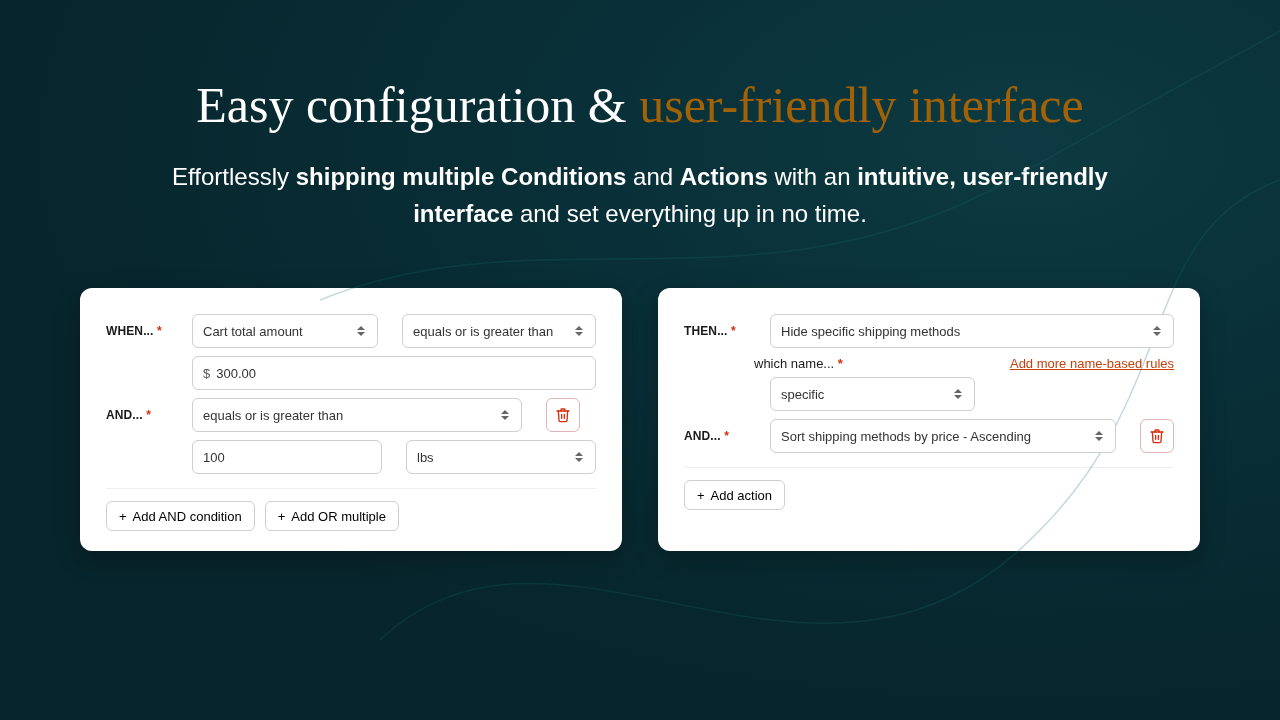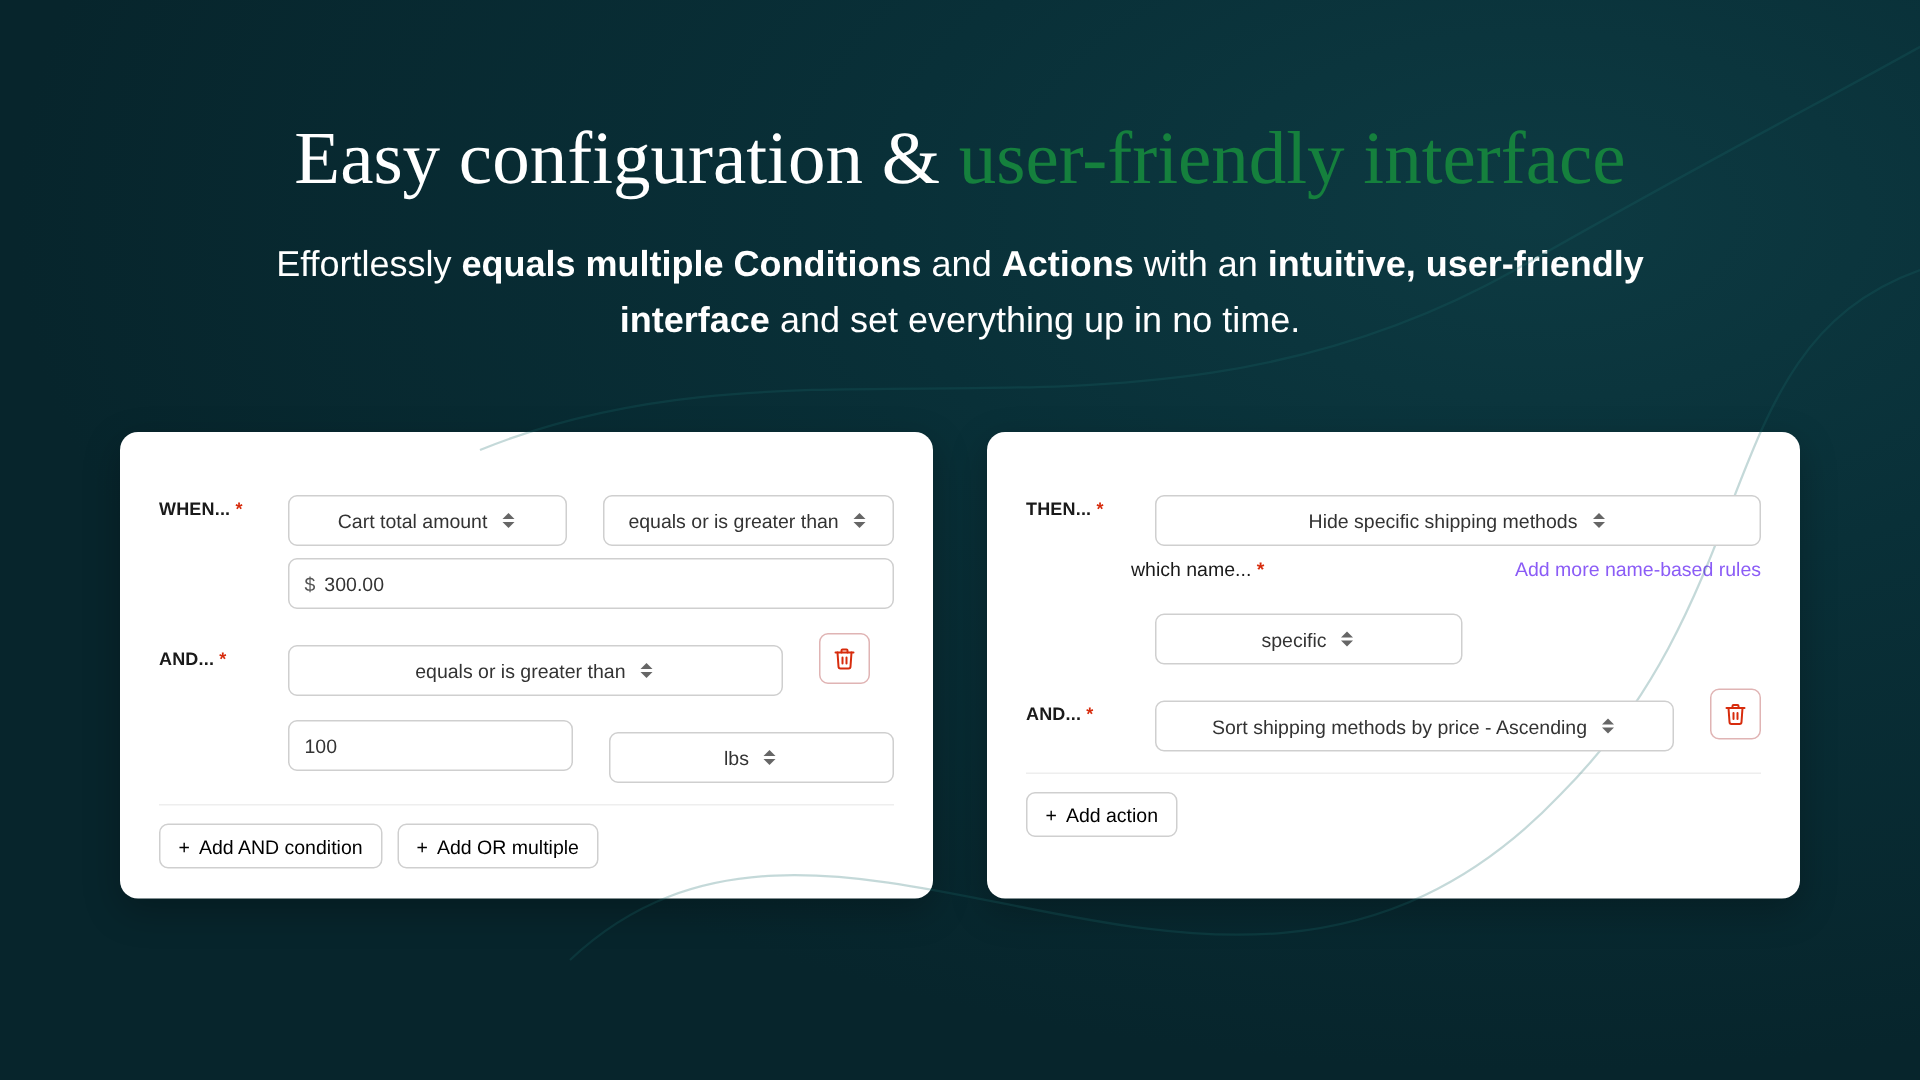--- a/index.html
+++ b/index.html
@@ -10,21 +10,21 @@
     position: relative; overflow: hidden;
   }
   .bg-swoosh {
     position: absolute; inset: 0; pointer-events: none; opacity: 0.25;
   }
   .heading {
     text-align: center; padding-top: 76px;
     font-family: Georgia, "Times New Roman", serif;
     font-size: 50px; font-weight: 400; color: #fff;
   }
-  .heading .accent { color: #15803d; }
+  .heading .accent { color: #a16207; }
   .subhead {
     text-align: center; color: #fff;
     font-size: 24px; font-weight: 300;
     max-width: 1000px; margin: 24px auto 0; line-height: 1.55;
   }
   .subhead b { font-weight: 700; }
 
   .cards {
     display: flex; gap: 36px; justify-content: center;
     margin-top: 56px;
@@ -41,21 +41,21 @@
   .row-label {
     font-size: 12px; font-weight: 700; text-transform: uppercase;
     width: 62px; flex-shrink: 0; letter-spacing: 0.01em;
   }
   .req { color: #d72c0d; font-weight: 700; }
   .select, .input {
     height: 34px; border: 1px solid #cfcfcf; border-radius: 6px;
     padding: 0 10px; font-size: 13px; background: #fff;
     display: flex; align-items: center; position: relative; color: #333;
   }
-  .select { flex: 1; justify-content: center; cursor: pointer; margin-top: 16px; }
+  .select { flex: 1; justify-content: space-between; cursor: pointer; }
   .select .stepper { flex-shrink: 0; margin-left: 8px; }
   .input { flex: 1; }
   .input .prefix { margin-right: 6px; color: #555; }
   .stepper {
     width: 12px; height: 16px; display: flex; flex-direction: column;
     justify-content: center; align-items: center; gap: 2px;
   }
   .stepper::before, .stepper::after {
     content: ""; width: 0; height: 0; border-left: 4px solid transparent;
     border-right: 4px solid transparent;
@@ -67,21 +67,21 @@
     display: flex; align-items: center; justify-content: center;
     cursor: pointer; flex-shrink: 0;
   }
   .trash svg { width: 16px; height: 16px; }
   .spacer-col { width: 62px; flex-shrink: 0; }
 
   .which-row {
     display: flex; justify-content: space-between;
     margin: 4px 0 6px 70px; font-size: 13px;
   }
-  .link { color: #8b5cf6; font-size: 13px; cursor: pointer; }
+  .link { color: #c2410c; text-decoration: underline; font-size: 13px; cursor: pointer; }
 
   hr.sep {
     border: none; border-top: 1px solid #eee; margin: 14px 0 12px;
   }
   .btn {
     height: 30px; border: 1px solid #cfcfcf; border-radius: 6px;
     padding: 0 12px; font-size: 13px; background: #fff;
     display: inline-flex; align-items: center; gap: 6px; cursor: pointer;
   }
   .btn-row { display: flex; gap: 10px; }
@@ -93,21 +93,21 @@
 <svg class="bg-swoosh" viewBox="0 0 1280 720" fill="none">
   <path d="M380 640 C 560 470, 820 760, 1040 530 C 1180 390, 1140 230, 1280 180" stroke="#1a6a6a" stroke-width="1.5"></path>
   <path d="M320 300 C 540 210, 760 320, 1010 180 C 1150 100, 1230 60, 1300 20" stroke="#1a6a6a" stroke-width="1.5"></path>
 </svg>
 
 <h1 class="heading">
   <span>Easy configuration &amp; </span><span class="accent">user-friendly interface</span>
 </h1>
 
 <p class="subhead">
-  <span>Effortlessly </span><b>equals multiple Conditions</b><span> and </span><b>Actions</b><span> with an </span><b>intuitive, user-friendly interface</b><span> and set everything up in no time.</span>
+  <span>Effortlessly </span><b>shipping multiple Conditions</b><span> and </span><b>Actions</b><span> with an </span><b>intuitive, user-friendly interface</b><span> and set everything up in no time.</span>
 </p>
 
 <div class="cards">
 
   <div class="card">
 
     <div class="row">
       <div class="row-label">
         <span>WHEN...</span>
         <span class="req">*</span>

